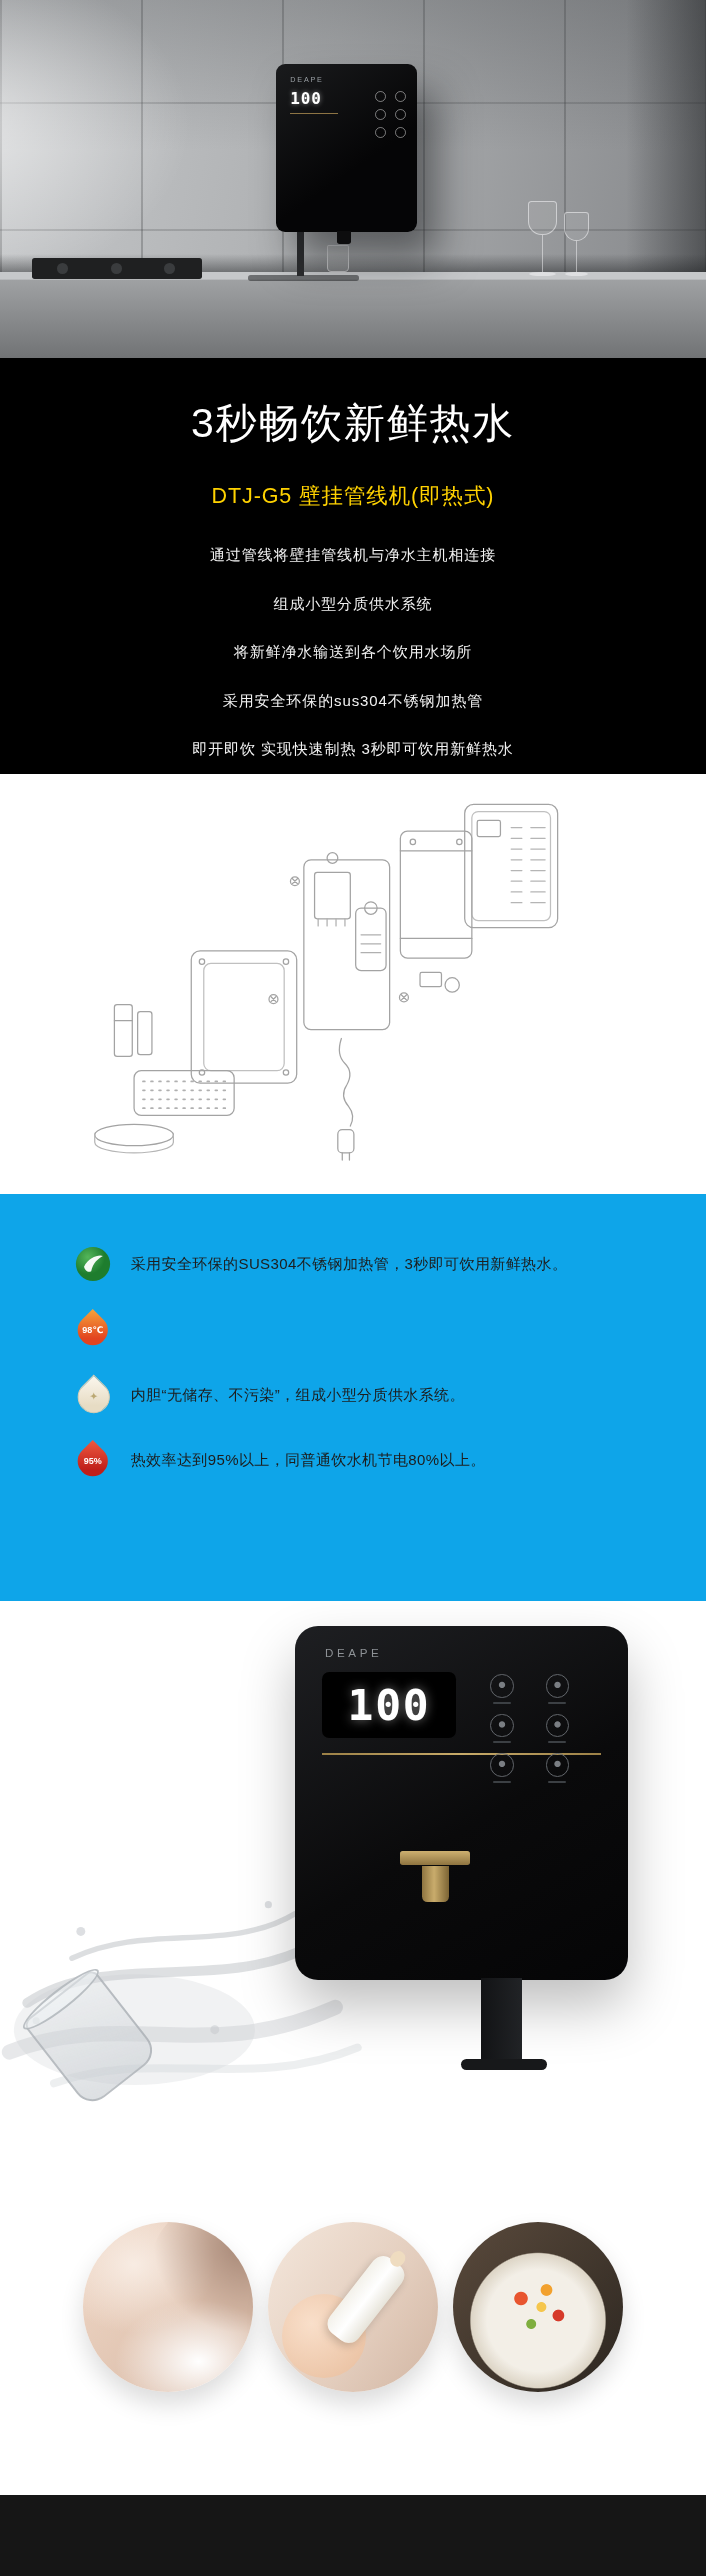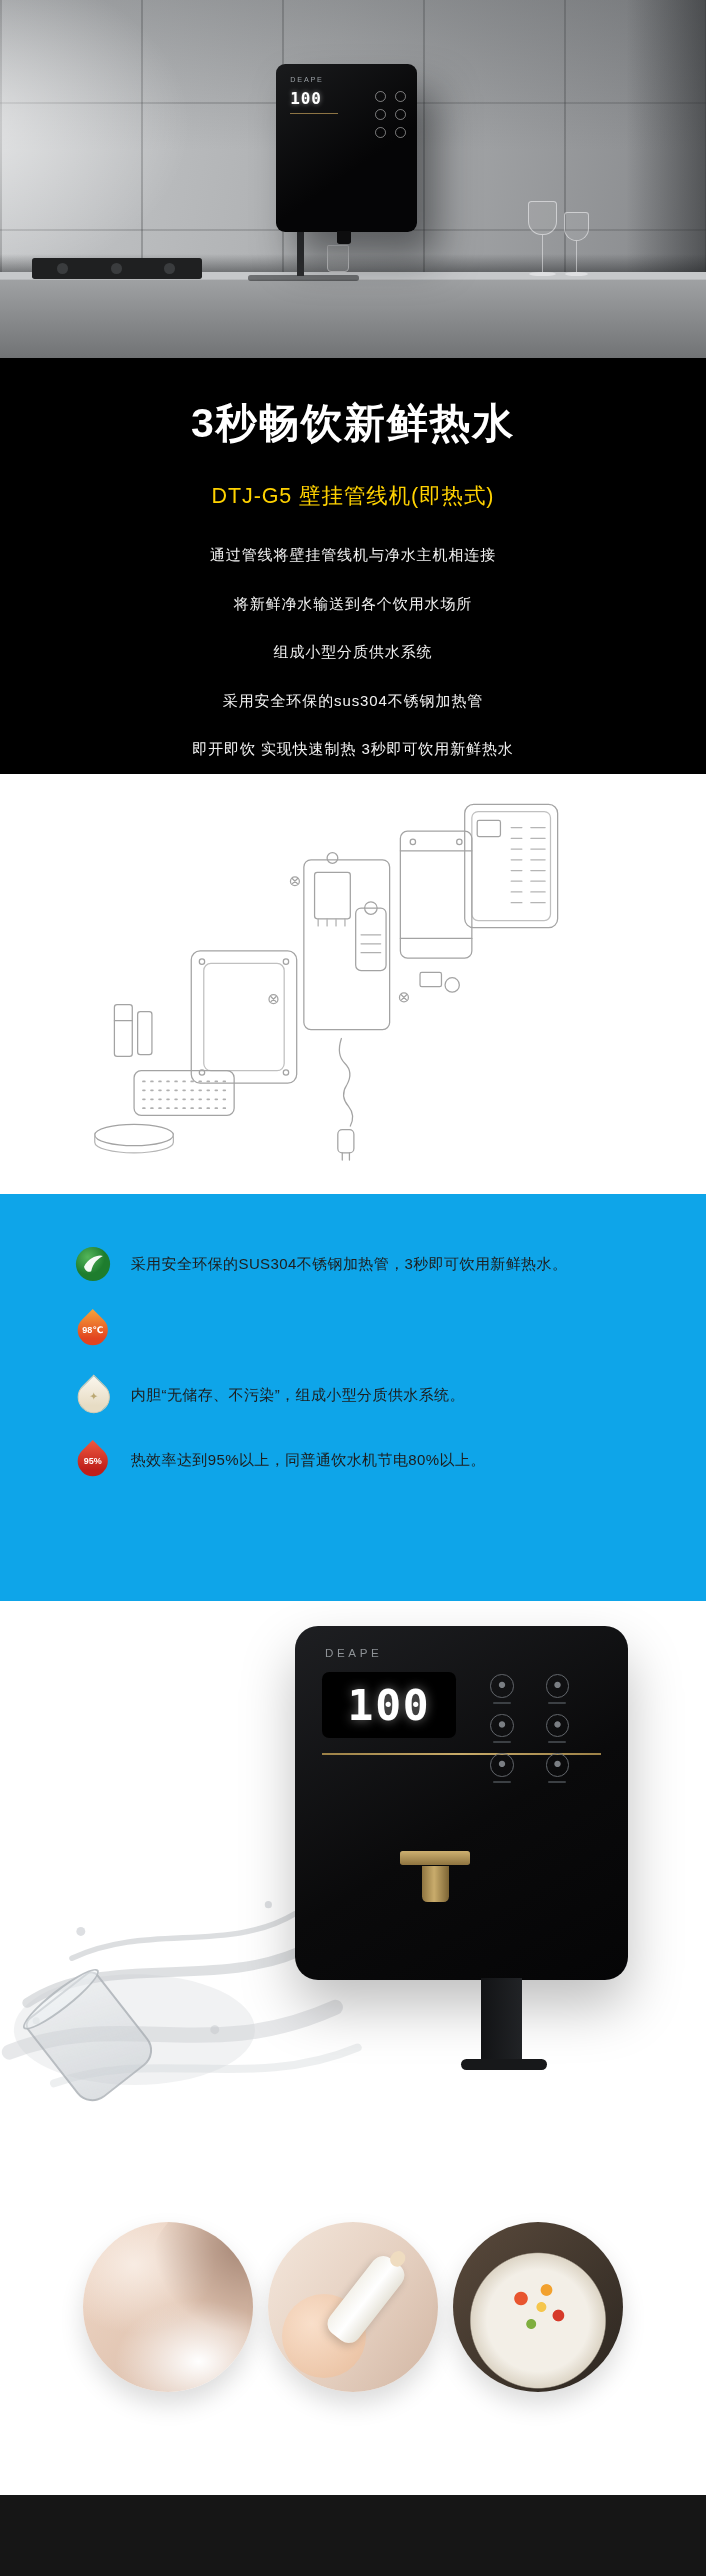--- a/index.html
+++ b/index.html
@@ -41,21 +41,21 @@
   .hero-display{position:absolute;left:14.3px;top:25px;}
   .hero-digits{font-family:"DejaVu Sans Mono",monospace;font-weight:bold;font-size:16px;color:#fff;letter-spacing:0.9px;text-shadow:0 0 5.4px rgba(255,255,255,.5);}
   .hero-gold{width:48px;height:1.8px;margin-top:4.5px;background:#8d7444;}
   .hero-btns{position:absolute;right:12.5px;top:27px;display:grid;grid-template-columns:repeat(2,9.8px);gap:7.2px 9.8px;}
   .hero-btns span{width:9px;height:9px;border:0.9px solid rgba(255,255,255,.45);border-radius:50%;}
   .hero-spout{position:absolute;left:61px;bottom:-11.6px;width:14.3px;height:12.5px;background:#0d0d0e;border-radius:0 0 2.7px 2.7px;}
   .hero-cup{position:absolute;left:327px;bottom:86px;width:19.7px;height:25px;border:1.8px solid rgba(250,250,252,.5);border-radius:1.8px 1.8px 4.5px 4.5px;background:rgba(255,255,255,.12);}
 
   
   .intro{height:416px;box-sizing:border-box;background:#000;color:#fff;text-align:center;padding-top:38px;}
-  .intro-title{margin:0 0 30px;font-size:41px;font-weight:700;letter-spacing:1.8px;color:#fff;}
+  .intro-title{margin:0 0 30px;font-size:41px;font-weight:400;letter-spacing:1.8px;color:#fff;}
   .intro-sub{margin:0 0 36px;font-size:21.5px;font-weight:400;letter-spacing:0.9px;}
   .intro-line{margin:0 0 29.5px;font-size:15px;letter-spacing:0.9px;color:#f2f2f2;}
 
   
   .exploded{height:420px;background:#fff;position:relative;}
   .exploded svg{display:block;}
 
   
   .features{height:407px;box-sizing:border-box;background:#0ea5e9;padding:52px 36px 0 75px;}
   .feat{display:flex;align-items:center;gap:19.7px;margin-bottom:29.5px;height:36px;}
@@ -169,22 +169,22 @@
         <span></span>
       </div>
       <div class="hero-spout"></div>
     </div>
   </section>
 
   <section class="intro">
     <h1 class="intro-title">3秒畅饮新鲜热水</h1>
     <h2 class="intro-sub" style="color:#ffd200;">DTJ-G5 壁挂管线机(即热式)</h2>
     <p class="intro-line">通过管线将壁挂管线机与净水主机相连接</p>
+    <p class="intro-line">组成小型分质供水系统</p>
     <p class="intro-line">将新鲜净水输送到各个饮用水场所</p>
-    <p class="intro-line">组成小型分质供水系统</p>
     <p class="intro-line">采用安全环保的sus304不锈钢加热管</p>
     <p class="intro-line">即开即饮 实现快速制热 3秒即可饮用新鲜热水</p>
   </section>
 
   <section class="exploded">
     <svg width="706" height="420" viewBox="0 0 790 470">
       <g fill="none" stroke="#a3a3a3" stroke-width="1.4" stroke-linejoin="round" stroke-linecap="round">
 
         <rect x="520" y="34" width="104" height="138" rx="10"></rect>
         <rect x="528" y="42" width="88" height="122" rx="7" stroke="#c0c0c0"></rect>

